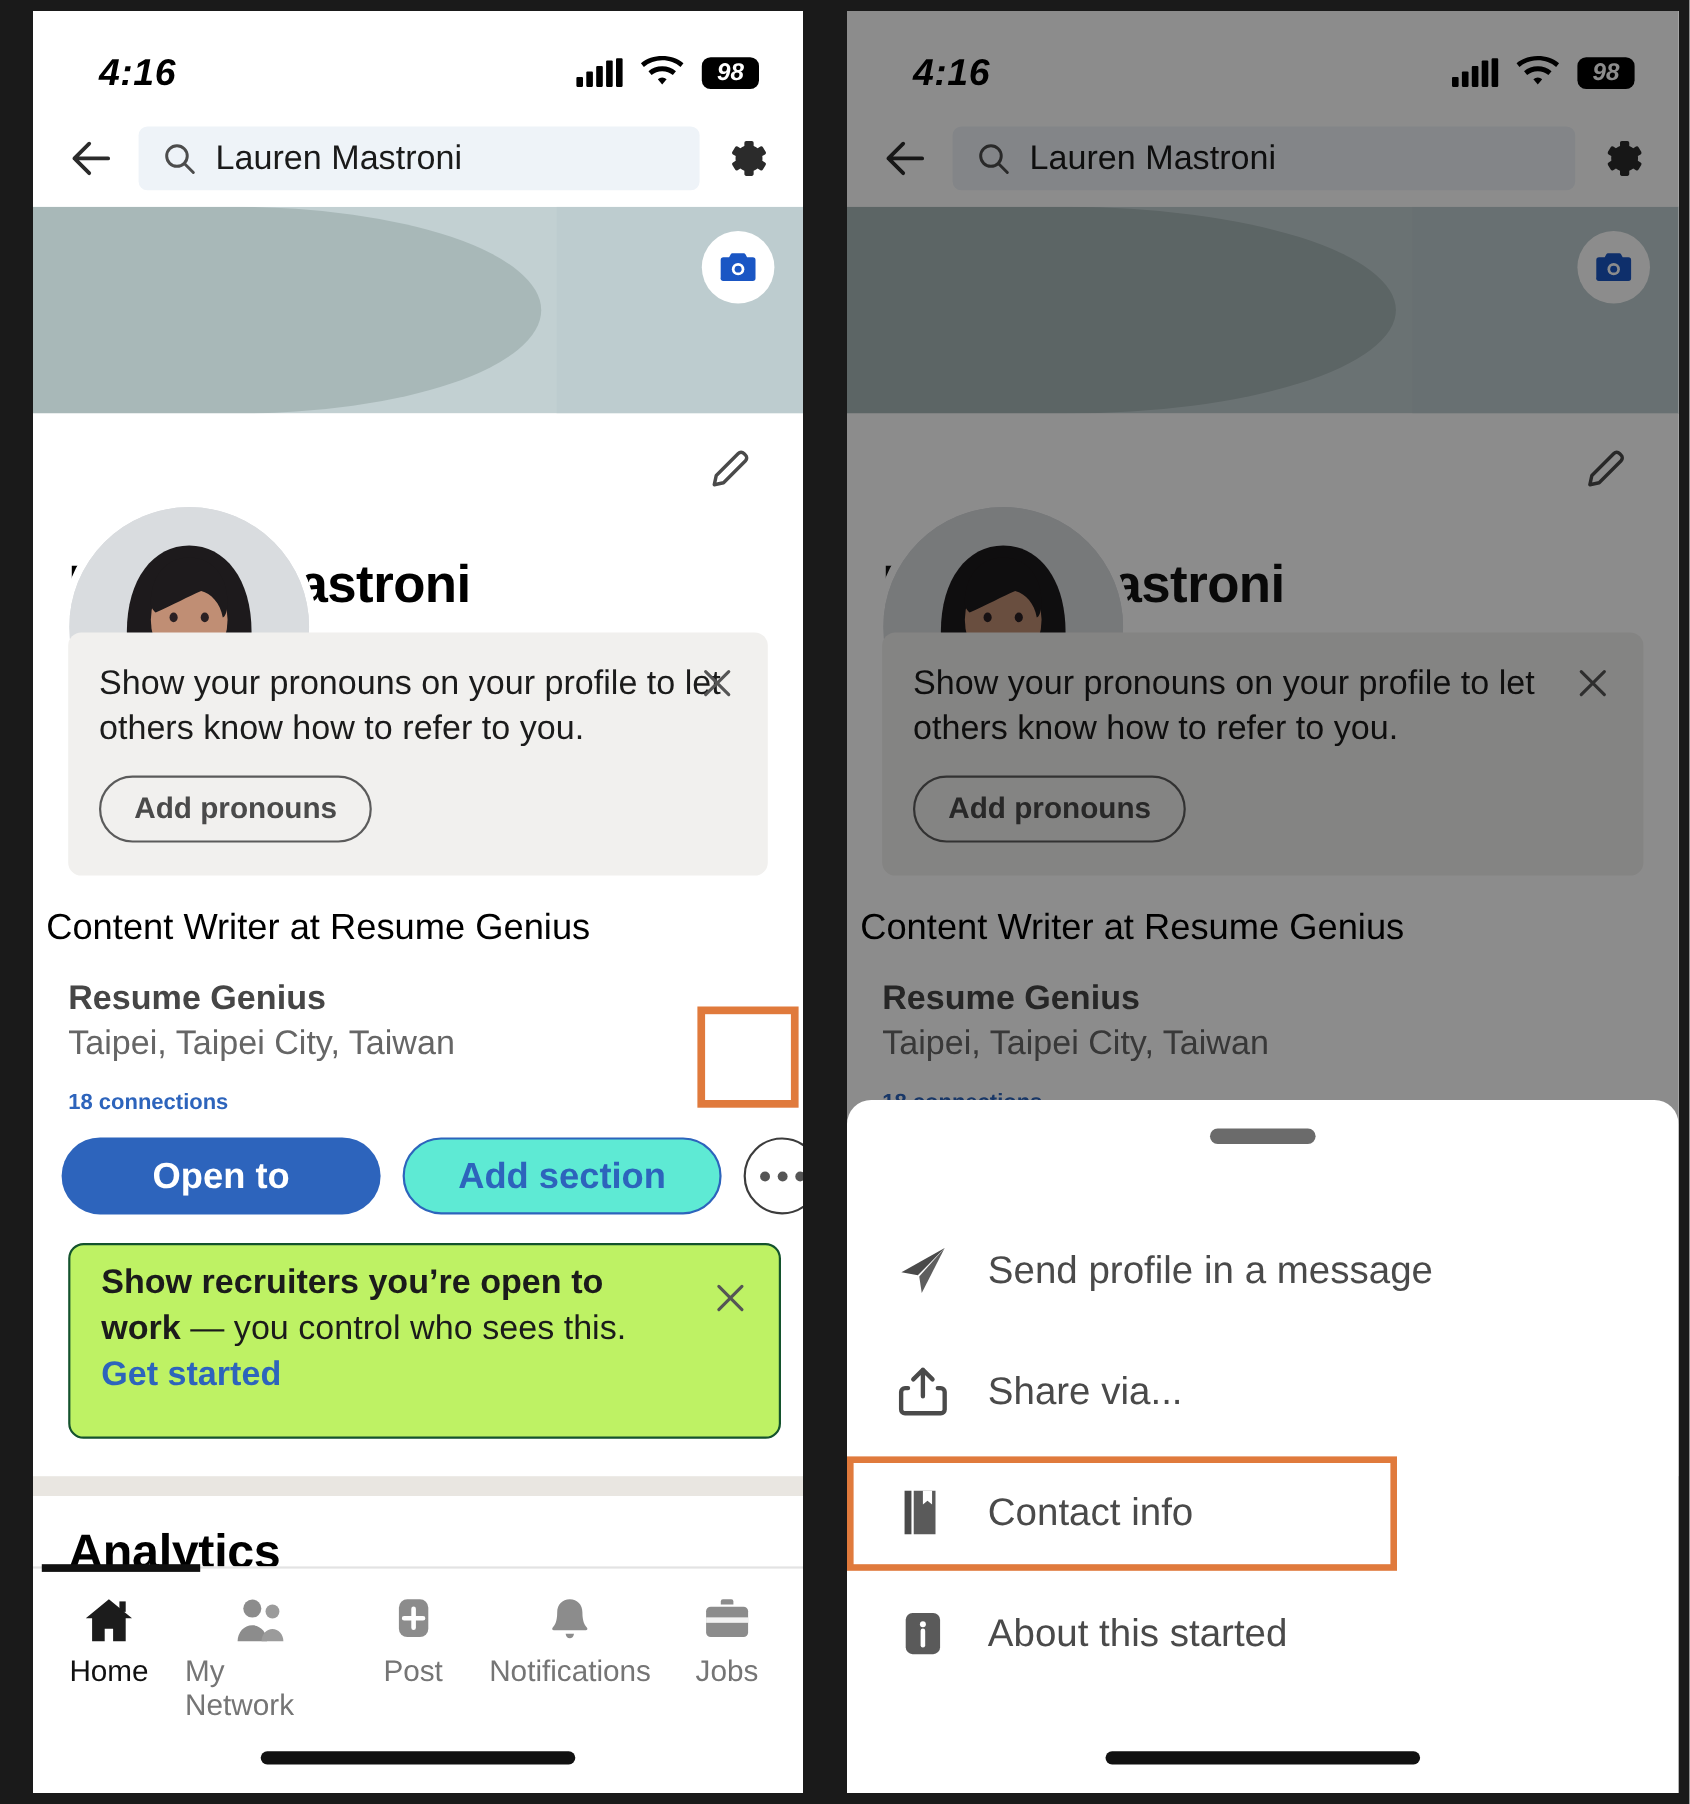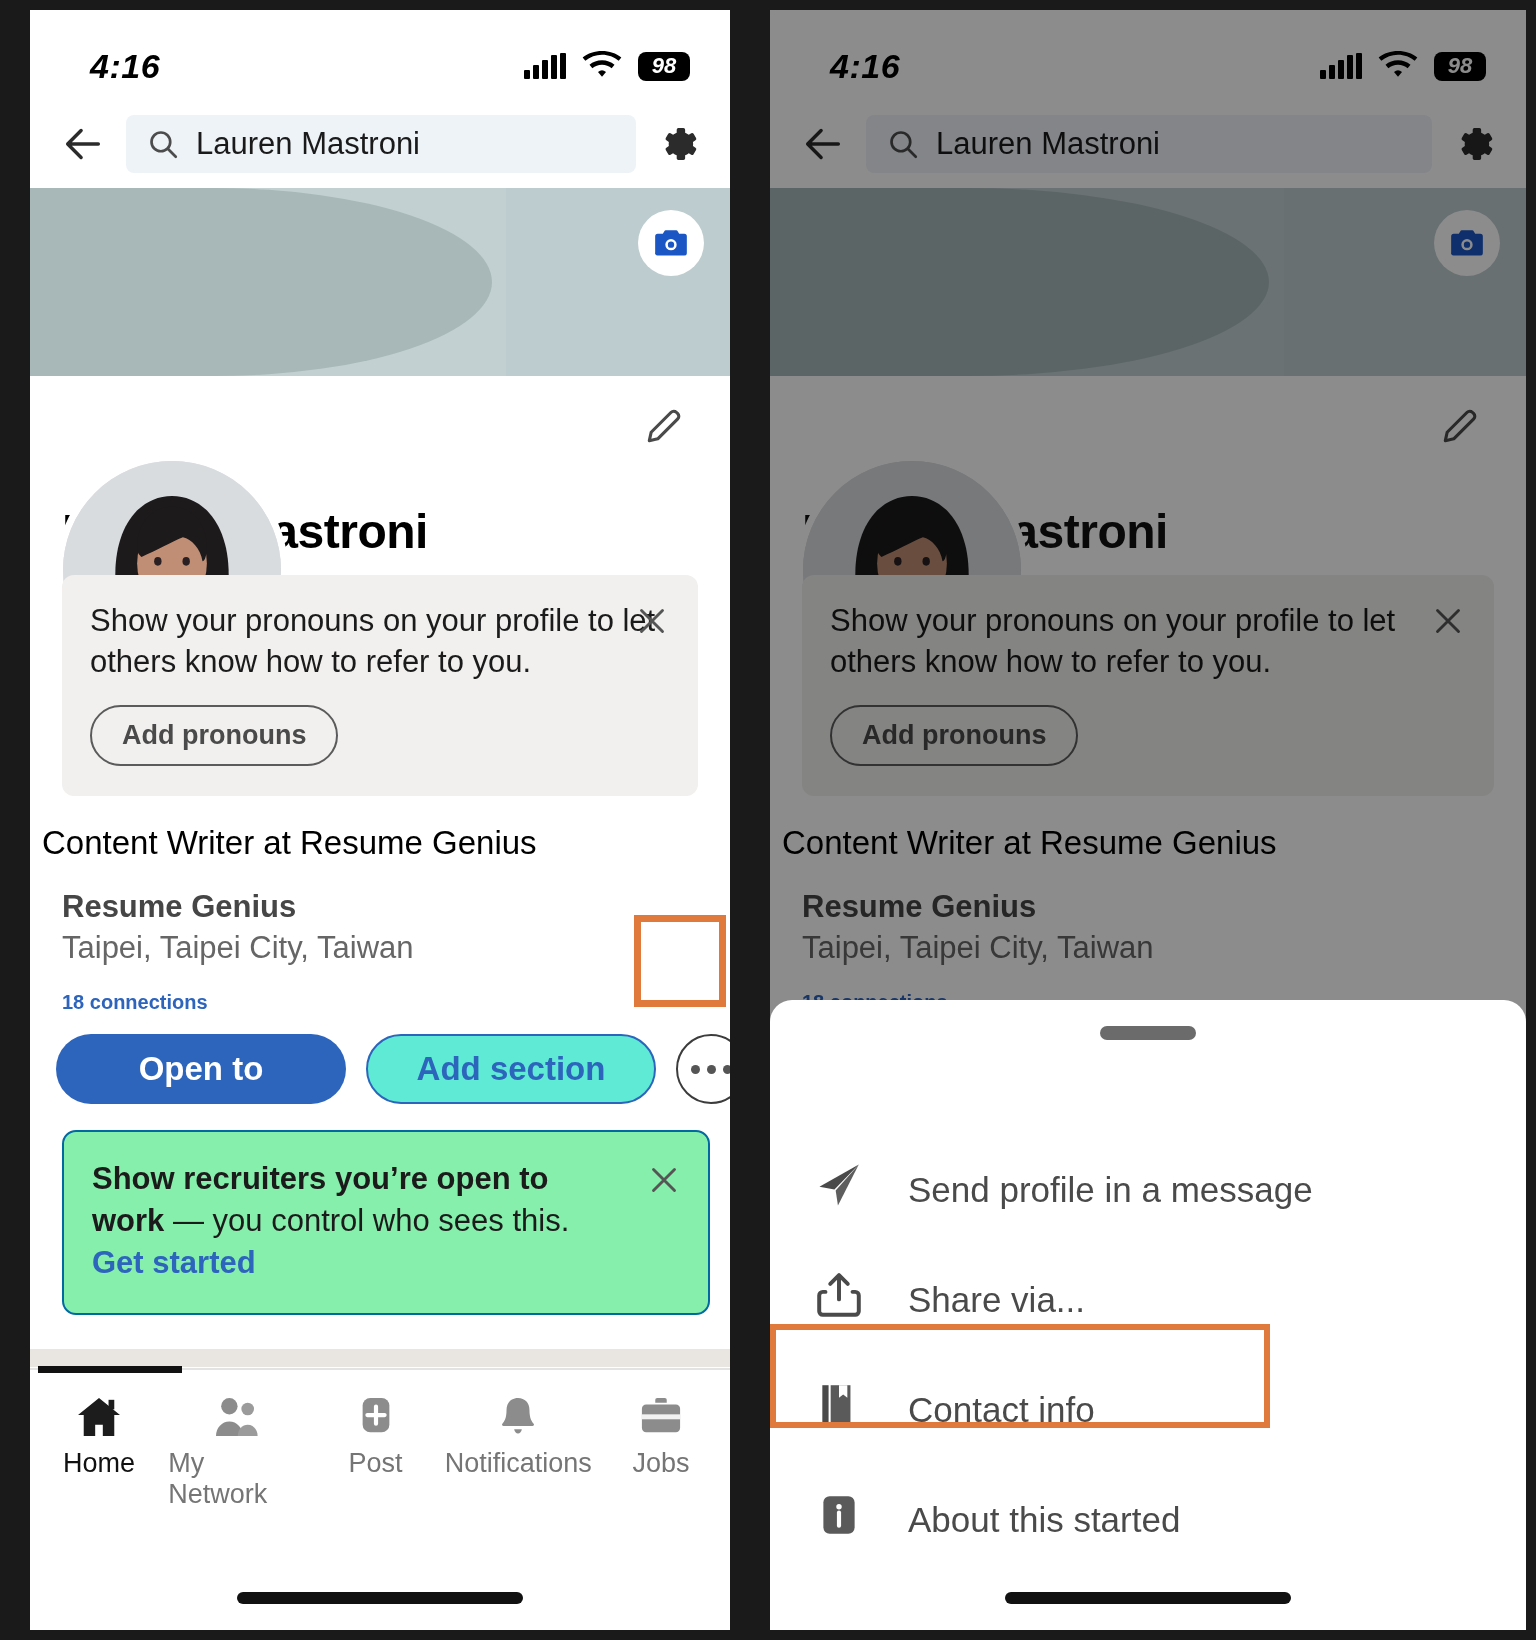--- a/index.html
+++ b/index.html
@@ -134,43 +134,43 @@
 
   
   .hl-more {
     position: absolute; left: 634px; top: 915px; width: 92px; height: 92px;
     border: 7px solid #e07a3c; z-index: 40; pointer-events: none;
   }
 
   
   .carousel { position: relative; padding: 26px 0 34px 32px; display: flex; gap: 24px; }
   .otw-card {
-    flex: 0 0 648px; background: #86efac; border: 2px solid #0369a1; border-radius: 14px;
-    padding: 26px 28px 32px; position: relative; min-height: 178px;
+    flex: 0 0 648px; background: #bef264; border: 2px solid #14532d; border-radius: 14px;
+    padding: 12px 28px 32px; position: relative; min-height: 178px;
   }
   .otw-title { font-size: 31px; line-height: 1.33; color: #1b1b1b; max-width: 520px; }
   .otw-title b { font-weight: 700; }
   .otw-link { margin-top: 4px; font-size: 31px; font-weight: 600; color: #2d64bc; }
   .otw-x { position: absolute; right: 26px; top: 30px; width: 36px; height: 36px; }
 
   .sect-divider { height: 18px; background: #e9e6e1; }
 
   
   .analytics { padding: 26px 32px 0; }
   .an-title { font-size: 44px; font-weight: 700; color: #000; letter-spacing: -.3px; }
   .an-private { display: flex; align-items: center; gap: 14px; margin-top: 8px; }
   .an-private span { font-size: 31px; color: #666; }
   .an-row { display: flex; gap: 22px; margin-top: 28px; }
   .an-row .ic { flex: 0 0 46px; padding-top: 6px; }
   .an-head { font-size: 33px; font-weight: 700; color: #111; }
   .an-sub { font-size: 31px; color: #2b2b2b; margin-top: 4px; }
 
   
   .bottomnav {
-    position: absolute; left: 0; right: 0; bottom: 0; height: 262px;
+    position: absolute; left: 0; right: 0; bottom: 0; height: 206px;
     background: #fff; border-top: 2px solid #e3e3e3;
   }
   .tab-indicator { position: absolute; left: 8px; top: -4px; width: 144px; height: 7px; background: #111; }
   .navrow { display: flex; padding-top: 26px; }
   .navitem { flex: 1 1 0; display: flex; flex-direction: column; align-items: center; gap: 10px; }
   .navlabel { font-size: 27px; color: #757575; }
   .navitem.active .navlabel { color: #111; }
   .homebar {
     position: absolute; bottom: 26px; left: 50%; transform: translateX(-50%);
     width: 286px; height: 12px; border-radius: 8px; background: #111;
@@ -181,21 +181,21 @@
     position: absolute; inset: 0; background: rgba(0,0,0,.45); z-index: 20;
   }
   .sheet {
     position: absolute; left: 0; right: 0; bottom: 0; height: 630px;
     background: #fff; border-radius: 22px 22px 0 0; z-index: 30;
     padding-top: 26px;
   }
   .grabber { width: 96px; height: 14px; border-radius: 8px; background: #6b6b6b; margin: 0 auto; }
   .menu { padding: 60px 0 0 44px; }
   .menu-item {
-    display: flex; align-items: flex-end; gap: 44px; height: 110px; position: relative;
+    display: flex; align-items: center; gap: 34px; height: 110px; position: relative;
   }
   .menu-label { font-size: 35px; color: #4a4a4a; }
   .menu-ic { width: 50px; height: 50px; flex: 0 0 50px; display:flex; align-items:center; justify-content:center;}
   .hl-contact {
     position: absolute; left: -44px; top: 4px; width: 500px; height: 104px;
     border: 6px solid #e07a3c; pointer-events: none;
   }
   .sheet .homebar { bottom: 26px; }
 
   .dimmed-name { color: #111; }

